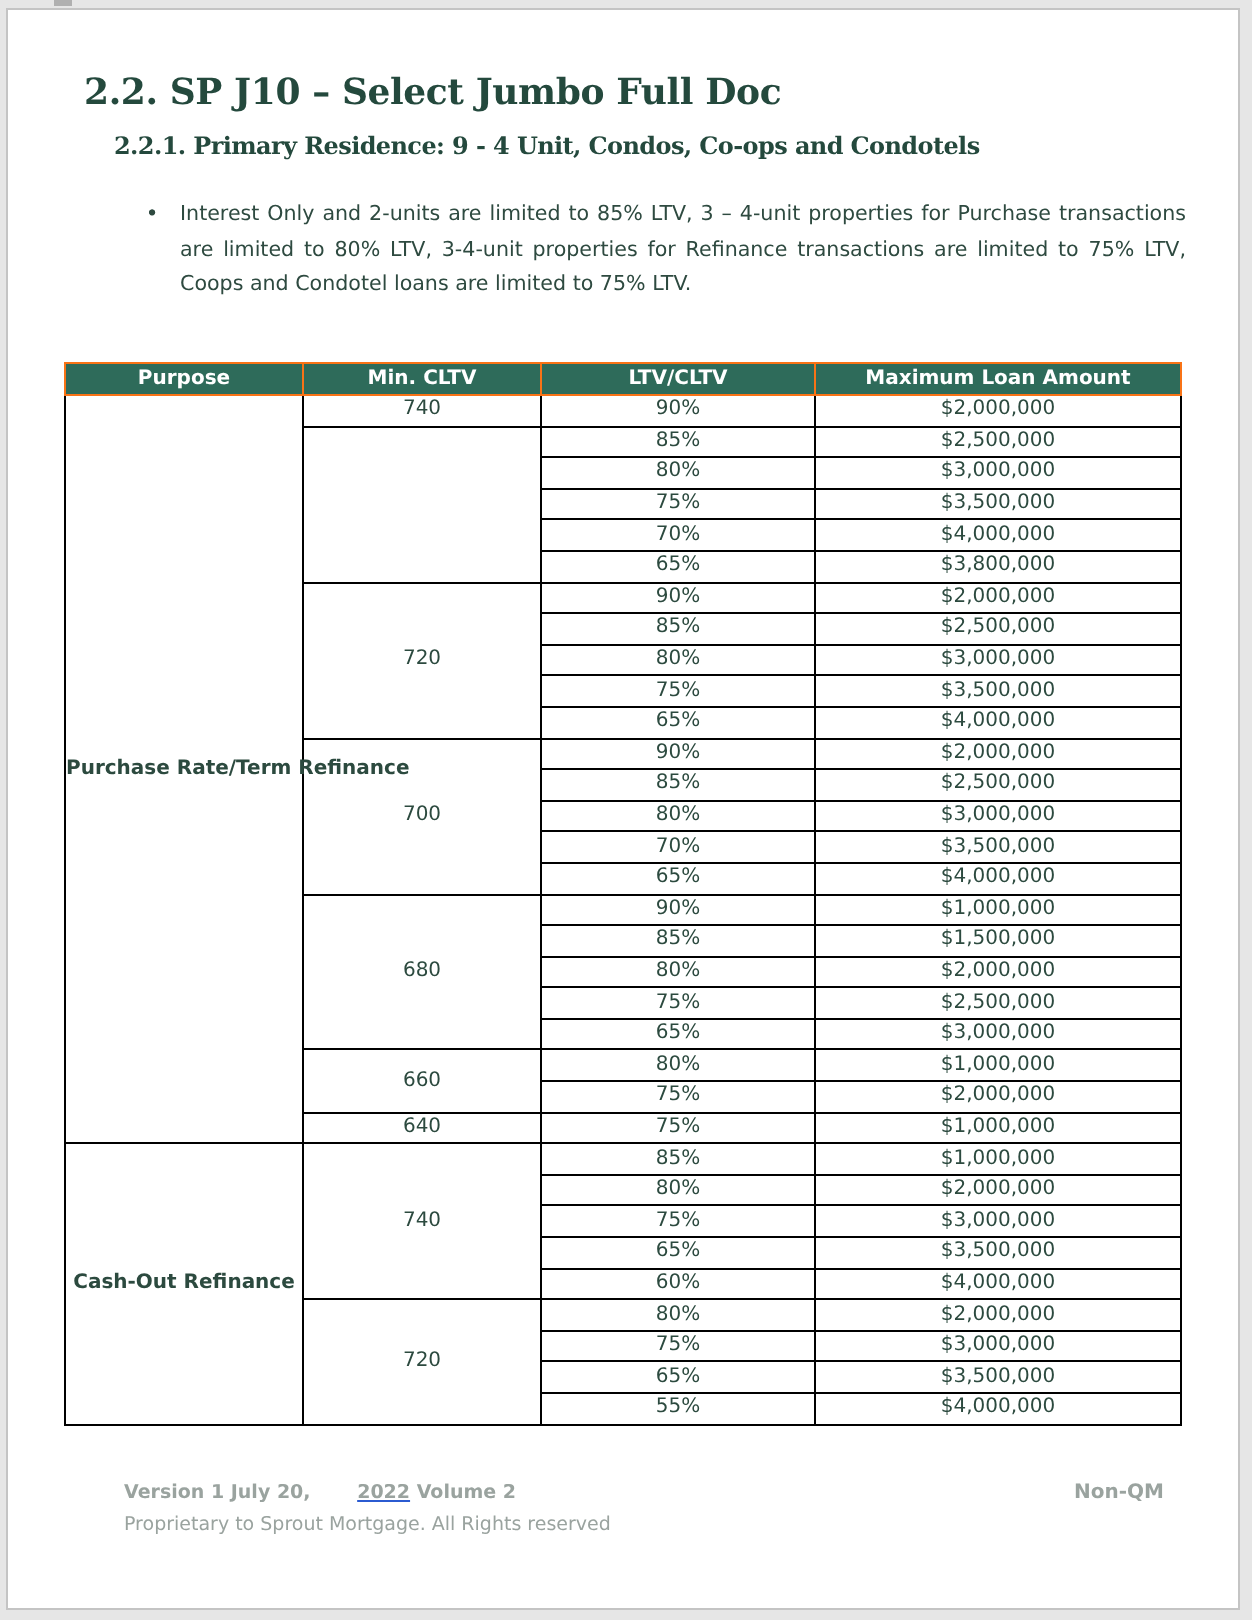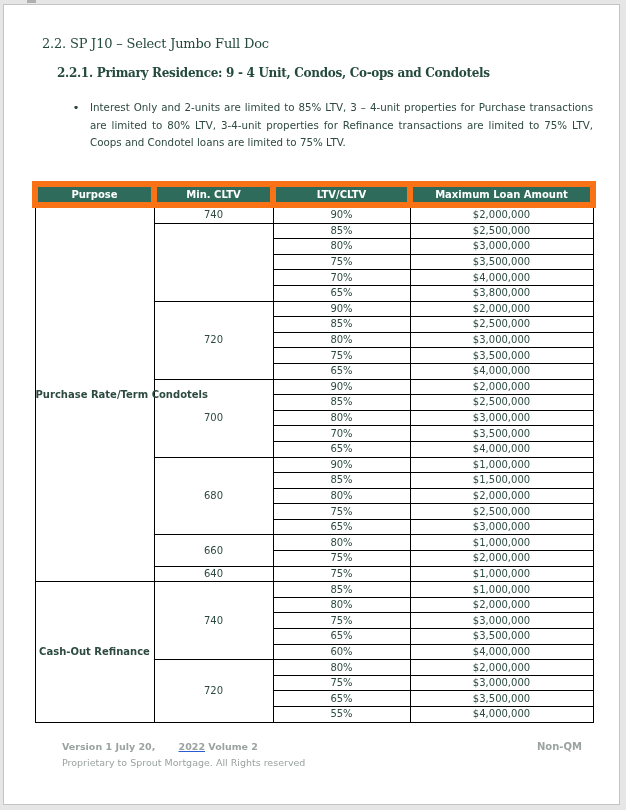--- a/index.html
+++ b/index.html
@@ -7,42 +7,42 @@
     width: 626px; height: 810px; background: #e6e6e6; position: relative; overflow: hidden;
     font-family: "DejaVu Sans", sans-serif;
   }
   .page {
     position: absolute; left: 3px; top: 4px; width: 617px; height: 801px;
     background: #ffffff; border: 1px solid #c4c4c4; box-sizing: border-box;
   }
   .tab-marker { position: absolute; left: 27px; top: 0; width: 9px; height: 3px; background: #b0b0b0; }
   h1.sec {
     position: absolute; left: 42px; top: 36px; margin: 0;
-    font-family: "DejaVu Serif", serif; font-weight: normal; font-size: 13px; color: #24493d;
+    font-family: "DejaVu Serif", serif; font-weight: bold; font-size: 18px; color: #24493d;
     letter-spacing: -0.2px;
   }
   h2.subsec {
     position: absolute; left: 57px; top: 66px; margin: 0;
     font-family: "DejaVu Serif", serif; font-weight: bold; font-size: 12px; color: #24493d;
     letter-spacing: -0.3px;
   }
   ul.bullets {
     position: absolute; left: 73px; top: 99px; width: 520px; margin: 0; padding: 0; list-style: none;
     font-family: "DejaVu Sans", sans-serif; font-size: 10.3px; color: #2e4a40; line-height: 17.5px;
   }
   ul.bullets li { position: relative; padding-left: 17px; text-align: justify; }
   ul.bullets li .dot { position: absolute; left: 0; top: 0; }
   table.grid {
     position: absolute; left: 32px; top: 181px; width: 558px;
     border-collapse: collapse; table-layout: fixed;
     font-family: "DejaVu Sans", sans-serif; font-size: 10px; color: #2c4a3f;
   }
   table.grid th {
     background: #2e6b5a; color: #ffffff; font-weight: bold; height: 15px; padding: 0;
-    border: 6px solid #f97316; font-size: 10px; text-align: center; line-height: 14px;
+    border: 1px solid #f97316; font-size: 10px; text-align: center; line-height: 14px;
   }
   table.grid td {
     border: 1px solid #000000; height: 14.6px; padding: 0; text-align: center; line-height: 14px;
     white-space: nowrap;
   }
   td.purpose { font-weight: bold; color: #2c4a3f; line-height: 15.5px; white-space: normal; }
   .footer-left-1 {
     position: absolute; left: 62px; top: 741px; font-size: 9.5px; font-weight: bold; color: #9aa39f;
   }
   .footer-left-1 .year { text-decoration: underline; text-decoration-color: #2b5bd1; margin-left: 20px; }
@@ -78,21 +78,21 @@
   <thead>
     <tr>
       <th>Purpose</th>
       <th>Min. CLTV</th>
       <th>LTV/CLTV</th>
       <th>Maximum Loan Amount</th>
     </tr>
   </thead>
   <tbody id="grid-body">
       <tr>
-        <td class="purpose" rowspan="24">Purchase Rate/Term Condotels</td>
+        <td class="purpose" rowspan="24">Purchase Rate/Term Refinance</td>
         <td rowspan="1">740</td>
         <td>90%</td>
         <td>$2,000,000</td>
       </tr>
       <tr>
         <td rowspan="5"></td>
         <td>85%</td>
         <td>$2,500,000</td>
       </tr>
       <tr>

